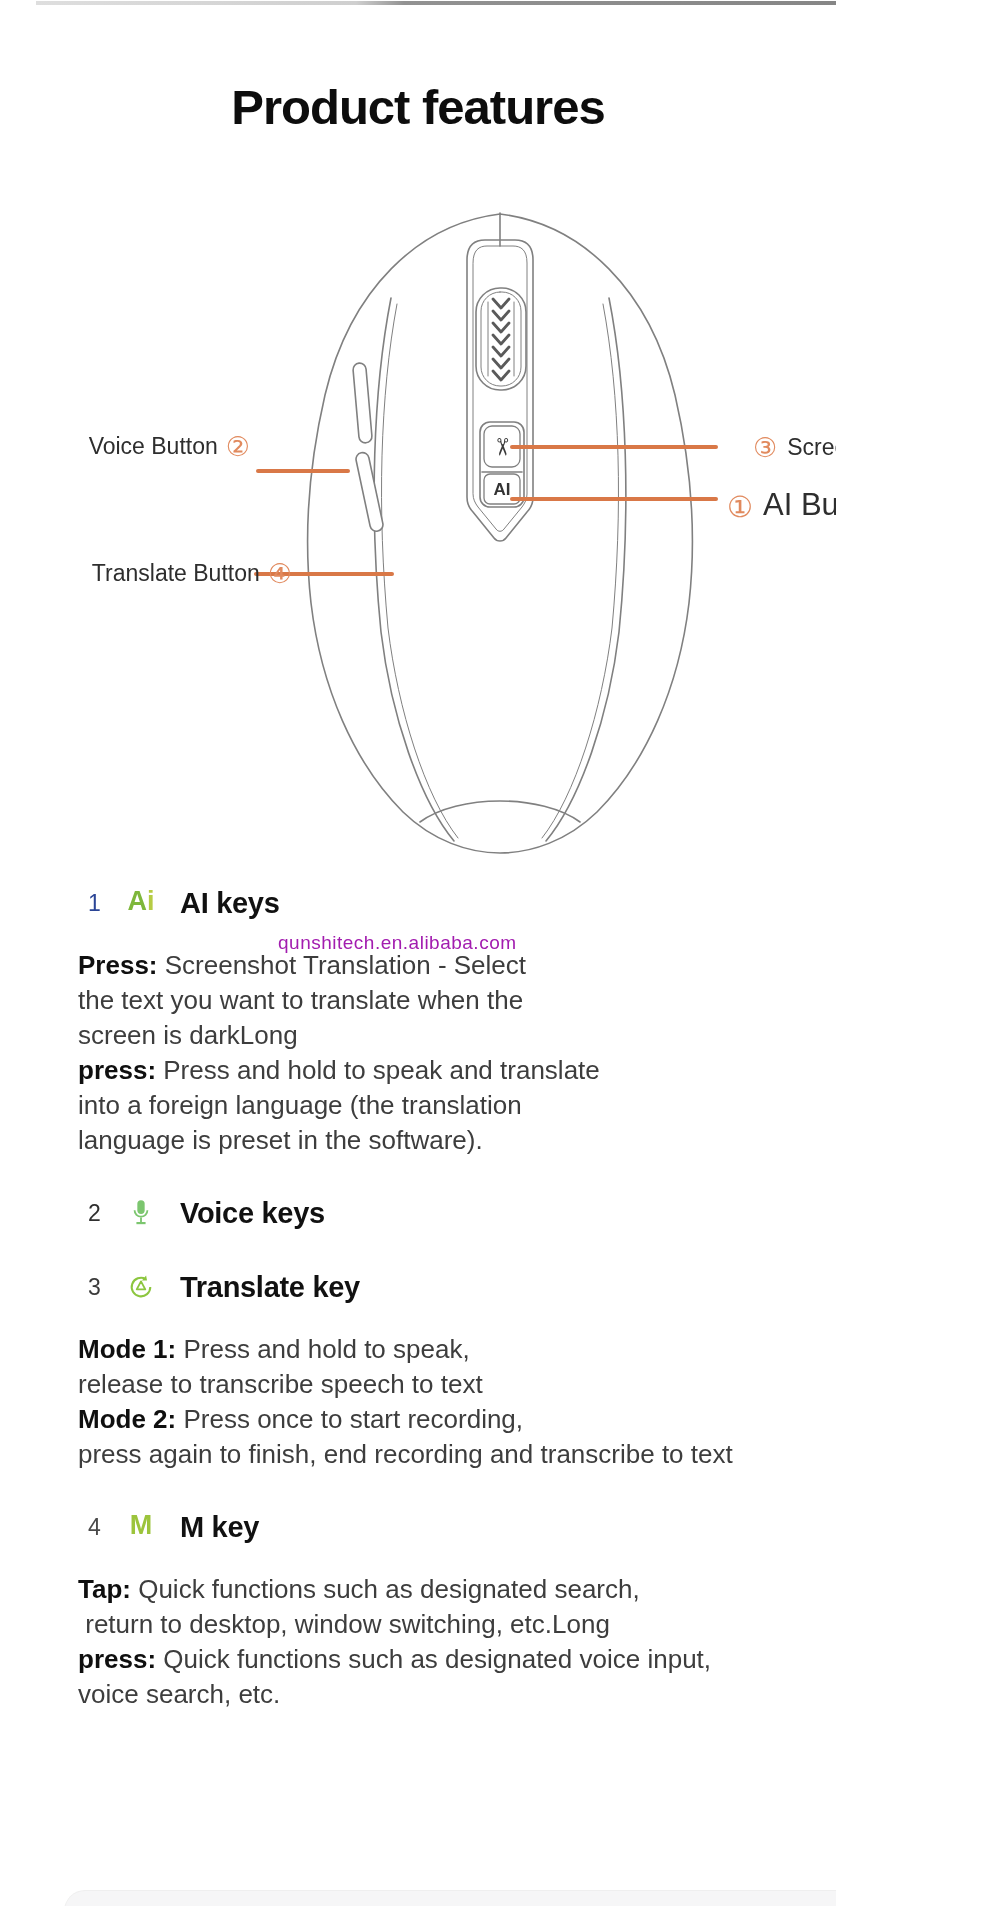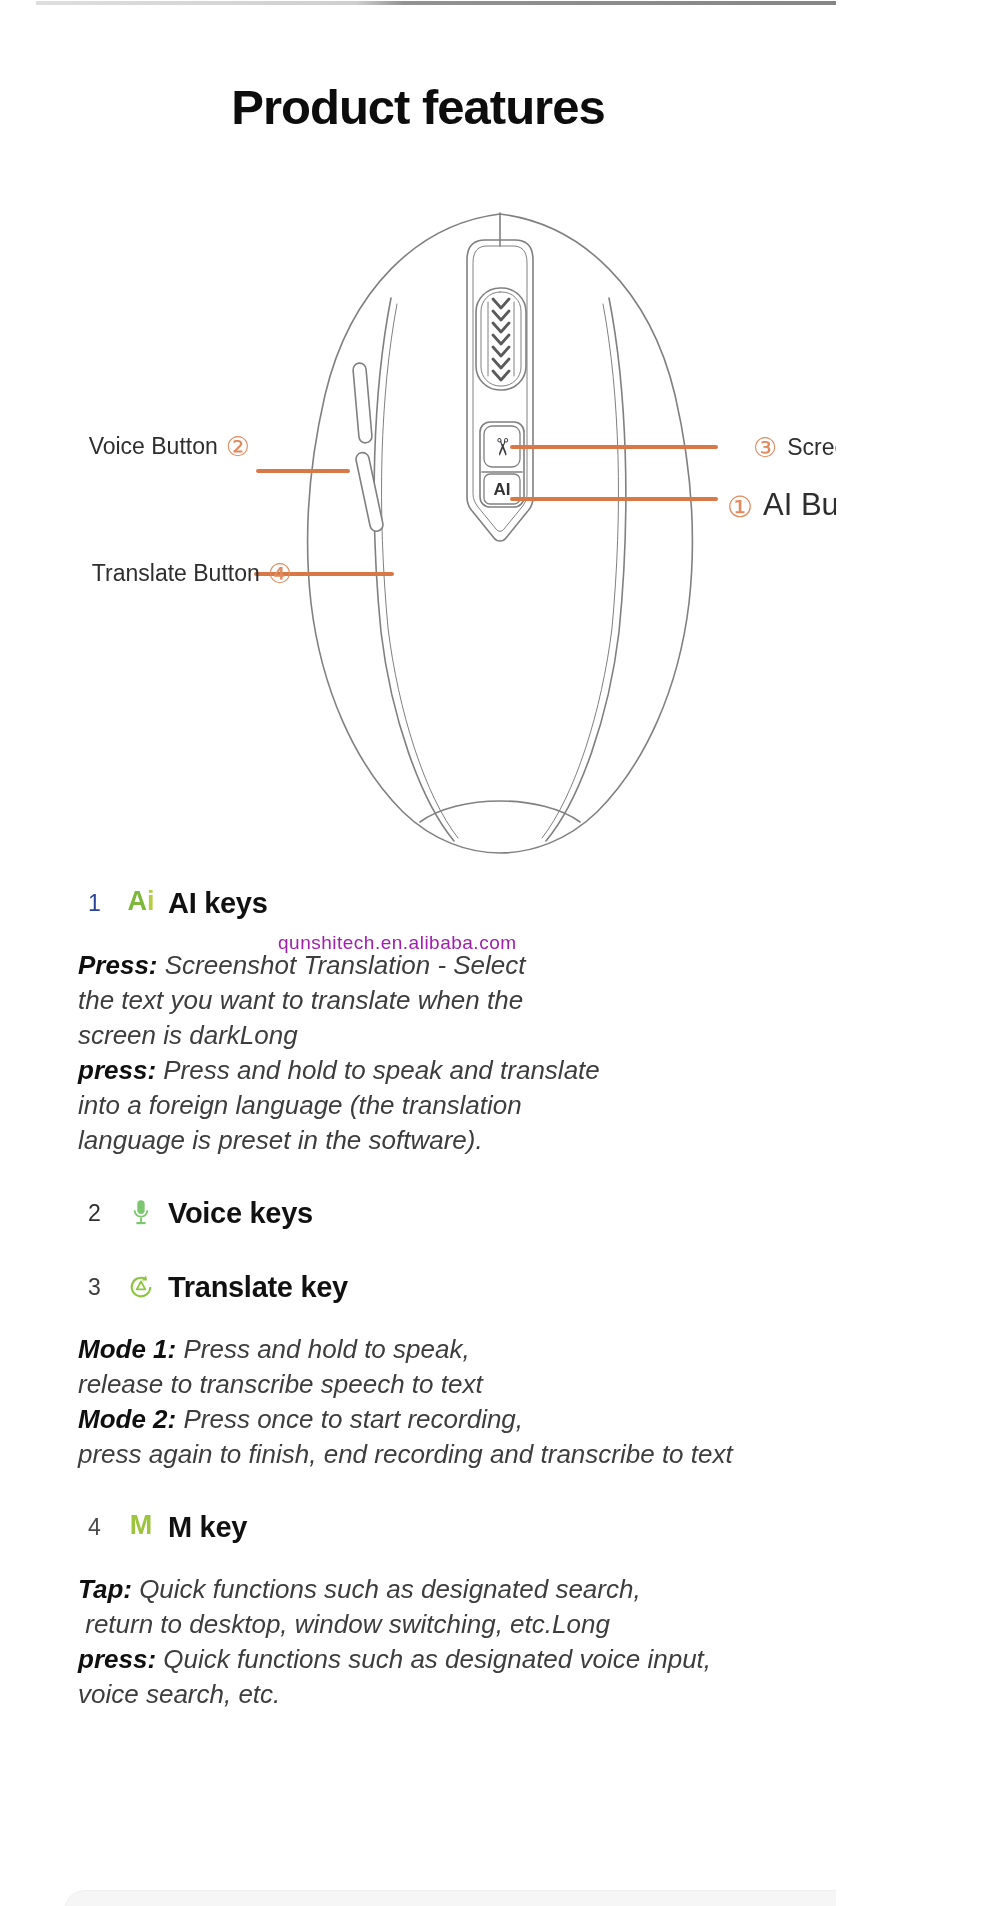--- a/index.html
+++ b/index.html
@@ -26,22 +26,22 @@
   .lbl-voice .num,.lbl-translate .num{margin-left:8px;}
   .lbl-screenshot .num,.lbl-ai .num{margin-right:10px;}
   .watermark{position:absolute;left:278px;top:932px;font-size:19px;color:#a21caf;
         letter-spacing:.5px;z-index:3;}
   
   .sections{position:absolute;left:0;top:884px;width:100%;padding-left:78px;box-sizing:border-box;}
   .section{margin-bottom:36px;}
   .sec-head{display:flex;align-items:center;height:38px;margin:0 0 26px 10px;}
   .sec-num{width:24px;font-size:23px;color:#3a3a3a;}
   .sec-icon{width:30px;margin:0 12px 0 14px;text-align:center;line-height:0;}
-  .sec-title{margin:0;font-size:29px;font-weight:700;color:#111;letter-spacing:-0.3px;}
-  .sec-body{font-size:26px;line-height:35px;color:#3d3d3d;font-style:italic;}
+  .sec-title{margin:12px;font-size:29px;font-weight:700;color:#111;letter-spacing:-0.3px;}
+  .sec-body{font-size:26px;line-height:35px;color:#3d3d3d;}
   .sec-body .line{white-space:pre;}
   .sec-body b{color:#0f0f0f;font-weight:700;}
   .gA{color:#7eb73b;font-size:27px;font-weight:700;}
   .gB{color:#b6cc44;font-size:27px;font-weight:700;}
   .mG{color:#9cc43c;font-size:27px;font-weight:700;}
   .bottom-card{position:absolute;left:64px;top:1890px;width:880px;height:20px;
         background:#f6f6f7;border:1px solid #efefef;border-bottom:none;
         border-radius:26px 26px 0 0;}
 </style>
 </head>

